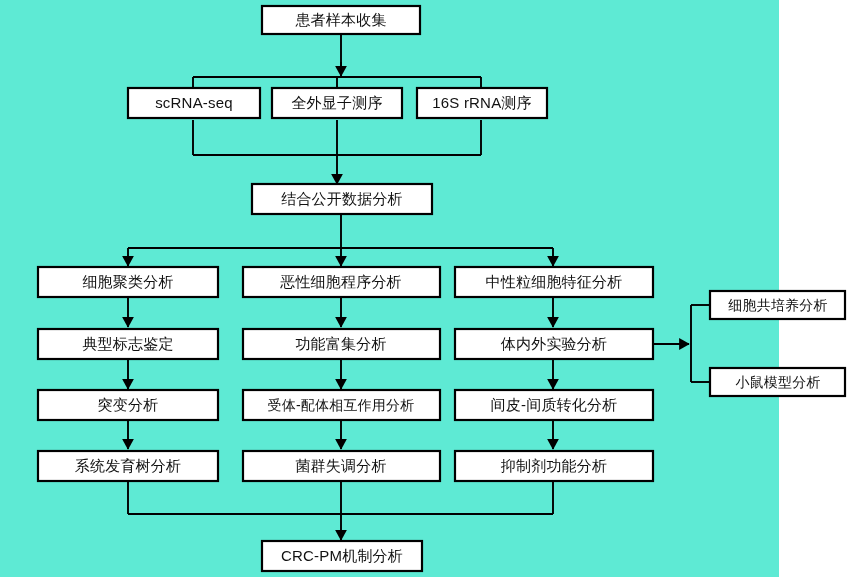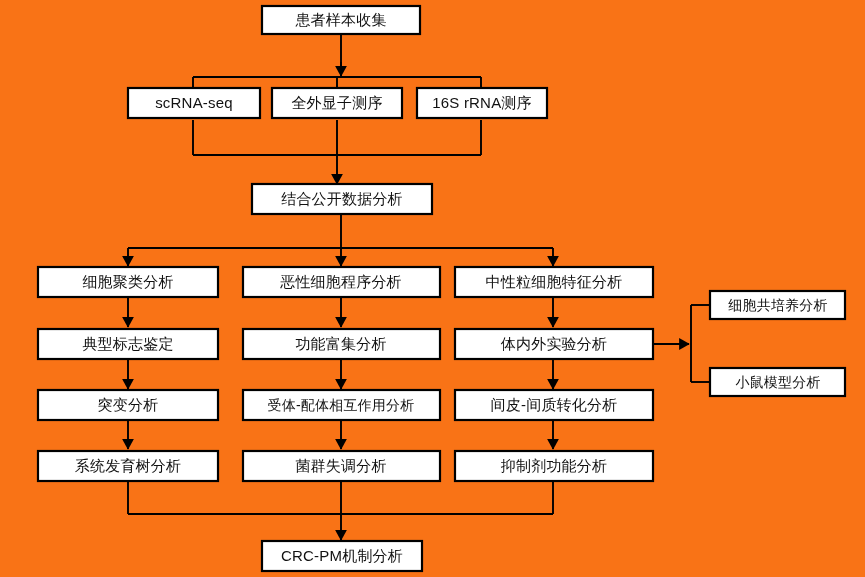--- a/index.html
+++ b/index.html
@@ -8,23 +8,23 @@
     background: #ffffff;
   }
   body {
     width: 865px;
     height: 577px;
     font-family: "Liberation Sans", "DejaVu Sans", sans-serif;
     overflow: hidden;
   }
   #flowchart-root {
     position: relative;
-    width: 865px;
+    width: 779px;
     height: 577px;
-    background: #f97316;
+    background: #5eead4;
   }
   svg#flow-svg {
     position: absolute;
     top: 0;
     left: 0;
     width: 865px;
     height: 577px;
   }
   .node-rect {
     fill: #ffffff;

